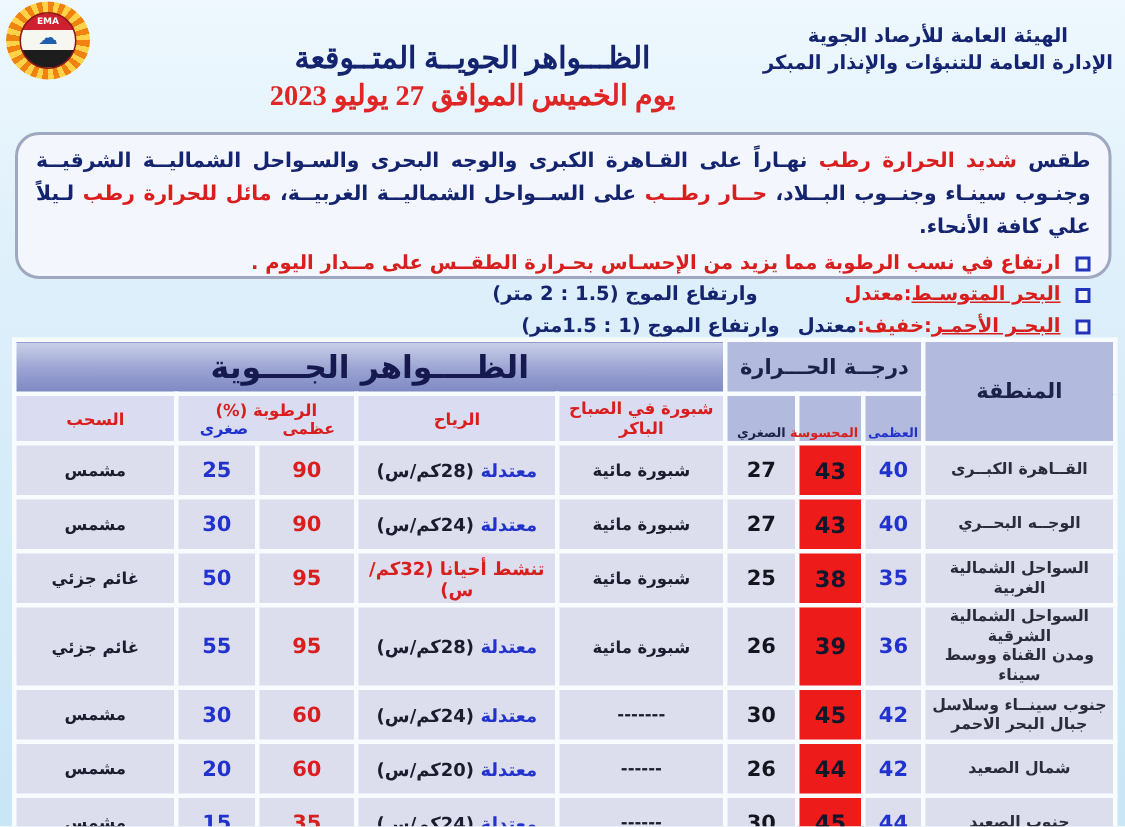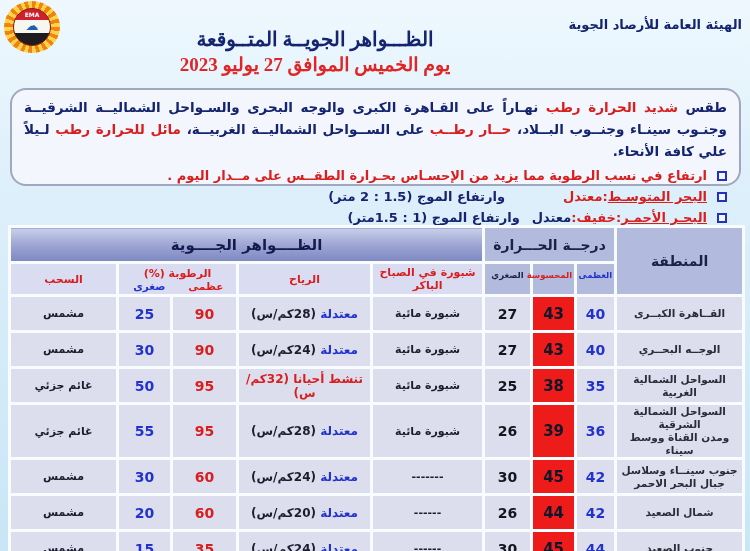--- a/index.html
+++ b/index.html
@@ -38,24 +38,24 @@
         margin-left:10px; flex:0 0 auto; background:#f3f6fd; }
   .sea-name{ text-decoration:underline; }
   .gap-lg{ display:inline-block; width:58px; }
   .gap-sm{ display:inline-block; width:12px; }
 
   
   table{ position:absolute; left:8px; top:225px; width:734px; border-collapse:collapse;
          table-layout:fixed; direction:rtl; }
   th,td{ border:3px solid #f8fcff; text-align:center; vertical-align:middle; padding:0 2px; }
   .band-phen{ background:linear-gradient(180deg,#c9cfe9 0%,#99a2d1 55%,#7e89c3 100%);
-              color:#15194e; font-size:15px; height:36px; }
+              color:#15194e; font-size:21px; height:36px; }
   .band-side{ background:#b2badd; color:#1c2148; font-size:14px; }
   .subhead{ background:#dadcf1; font-size:11px; height:33px; }
-  .sub-temp{ background:#b2badd; font-size:8.5px; vertical-align:top; padding-top:6px; }
+  .sub-temp{ background:#b2badd; font-size:8.5px; vertical-align:top; padding-top:20px; }
   .pre{ white-space:pre-line; }
   .hum-head{ display:flex; flex-direction:column; direction:rtl; }
   .hum-head .subrow{ display:flex; direction:rtl; font-size:10.5px; }
   .hum-head .subrow span{ flex:1; }
   tbody td{ background:#dcdded; height:36px; }
   td.region{ font-size:10.5px; color:#2b2b39; white-space:pre-line; line-height:13px; }
   td.tmax{ color:#2133cc; font-size:14px; }
   td.tfeel{ background:#ee1b1b; color:#0f172a; font-size:15px; }
   td.tmin{ color:#15151d; font-size:14px; }
   td.fog{ color:#1c1c2e; font-size:11px; }
@@ -74,20 +74,21 @@
   <div class="logo">
     <div class="sun"></div>
     <div class="emblem">
       <span class="ema">EMA</span>
       <span class="cloud">☁</span>
     </div>
   </div>
 
   <div class="org">
     <div>الهيئة العامة للأرصاد الجوية</div>
+    <div>الإدارة العامة للتنبؤات والإنذار المبكر</div>
   </div>
 
   <div class="title-block">
     <div class="main-title">الظـــواهر الجويــة المتــوقعة</div>
     <div class="date-line">يوم الخميس الموافق 27 يوليو 2023</div>
   </div>
 
   <div class="info-box">
     <div class="summary"><span class="navy">طقس </span><span class="red">شديد الحرارة رطب </span><span class="navy">نهـاراً على القـاهرة الكبرى والوجه البحرى والسـواحل الشماليــة الشرقيــة وجنـوب سينـاء وجنــوب البــلاد، </span><span class="red">حــار رطــب </span><span class="navy">على الســواحل الشماليــة الغربيــة، </span><span class="red">مائل للحرارة رطب </span><span class="navy">لـيلاً علي كافة الأنحاء.</span>
     </div>

